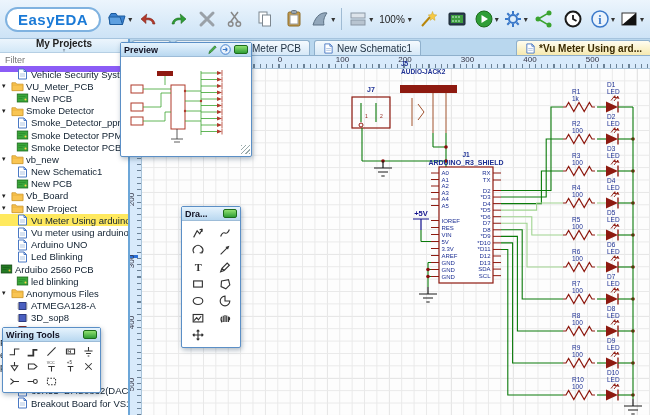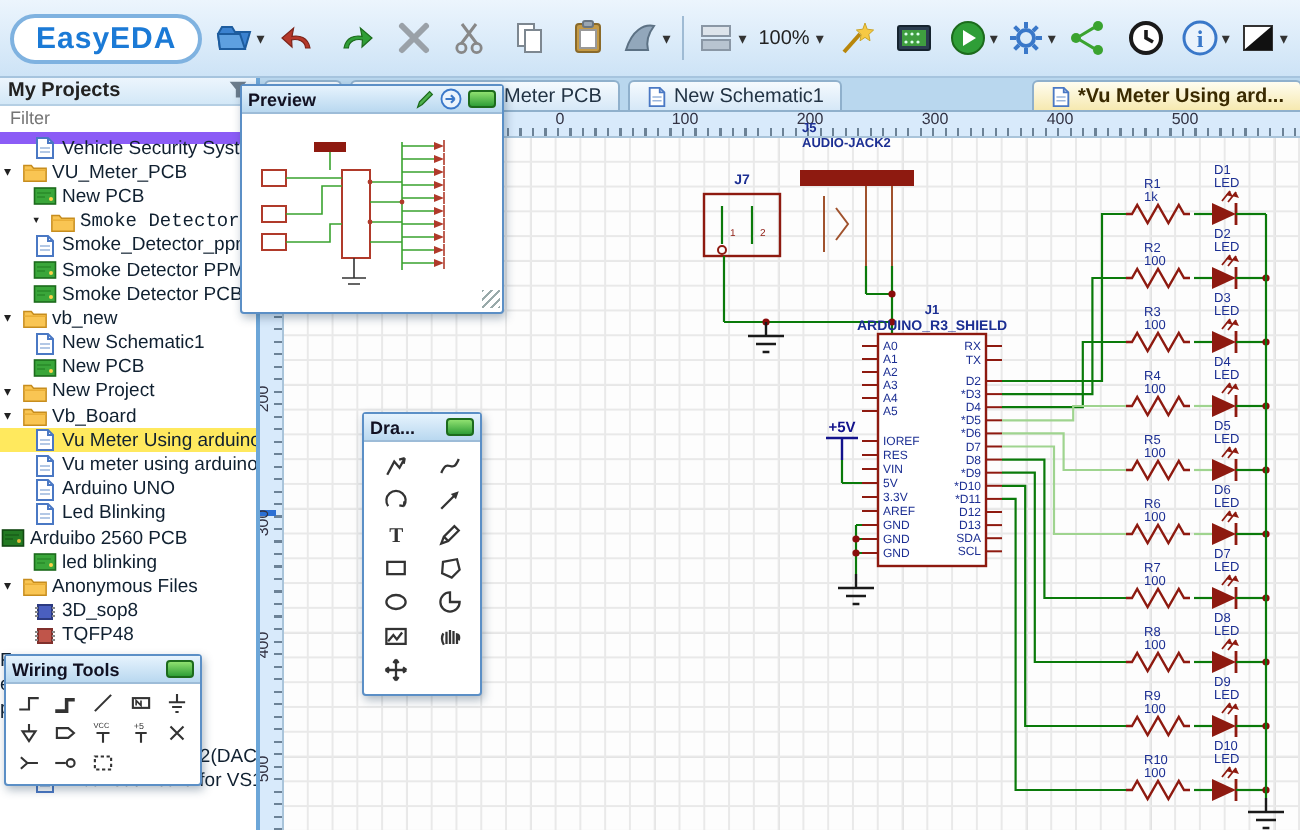--- a/index.html
+++ b/index.html
@@ -23,22 +23,22 @@
   .tab{height:14px;display:flex;align-items:center;padding:0 8px;margin-left:4px;
     background:linear-gradient(#f5fafe,#d6e8f7);border:1px solid #8fb0cc;border-bottom:none;
     border-radius:3px 3px 0 0;font-size:10px;color:#234;white-space:nowrap;cursor:pointer;}
   .tab svg{width:11px;height:11px;margin-right:3px;}
   .tab.active{background:linear-gradient(#fffdf0,#f6e9b0);font-weight:bold;color:#3a2a00;}
   .tab.active{margin-left:95px;}
   
   #sidebar{position:absolute;left:0;top:38px;width:128px;bottom:0;background:#fff;
     border-right:2px solid #6ca6d8;overflow:hidden;z-index:4;}
   .sb-head{height:14px;background:linear-gradient(#eef6fd,#d3e8f7);border-bottom:1px solid #b5cfe4;
-    display:flex;align-items:center;justify-content:space-between;padding:0 4px;
-    font-size:10px;font-weight:bold;color:#222;}
+    display:flex;align-items:center;justify-content:space-between;padding:0 16px;
+    font-size:10px;font-weight:bold;color:#222;flex-direction:column;}
   .sb-head svg{width:10px;height:10px;}
   .sb-filter{height:13px;border-bottom:6px solid #8b5cf6;padding:0 3px;}
   .sb-filter input{width:100%;border:none;outline:none;font-size:9px;color:#666;background:transparent;}
   #tree{position:absolute;top:30px;left:0;right:0;bottom:0;}
   .trow{height:12.2px;display:flex;align-items:center;font-size:9.5px;color:#102030;
     white-space:nowrap;overflow:hidden;cursor:pointer;}
   .trow .arr{width:9px;font-size:7px;color:#222;flex:none;}
   .trow .ticn{width:13px;height:12px;flex:none;margin-right:2px;}
   .trow .ticn svg{width:13px;height:12px;}
   .trow.sel{background:#ffe95e;}
@@ -446,120 +446,126 @@
             <use href="#s-folder"></use>
           </svg></span>
         <span>VU_Meter_PCB</span>
       </div>
       <div class="trow" style="padding-left: 16px;">
         <span class="ticn"><svg>
             <use href="#s-pcb"></use>
           </svg></span>
         <span>New PCB</span>
       </div>
-      <div class="trow" style="padding-left: 16px; font-family: Liberation Mono, monospace;">
-        <span class="arr">▾</span>
-        <span class="ticn"><svg>
-            <use href="#s-folder"></use>
-          </svg></span>
-        <span>Smoke Detector</span>
-      </div>
-      <div class="trow" style="padding-left: 16px;">
-        <span class="ticn"><svg>
-            <use href="#s-doc"></use>
-          </svg></span>
-        <span>Smoke_Detector_ppm</span>
-      </div>
-      <div class="trow" style="padding-left: 16px;">
-        <span class="ticn"><svg>
-            <use href="#s-pcb"></use>
-          </svg></span>
-        <span>Smoke Detector PPM PCB</span>
-      </div>
-      <div class="trow" style="padding-left: 16px;">
-        <span class="ticn"><svg>
-            <use href="#s-pcb"></use>
-          </svg></span>
-        <span>Smoke Detector PCB</span>
-      </div>
       <div class="trow" style="padding-left: 2px;">
         <span class="arr">▾</span>
         <span class="ticn"><svg>
             <use href="#s-folder"></use>
           </svg></span>
-        <span>vb_new</span>
+        <span>Smoke Detector</span>
       </div>
       <div class="trow" style="padding-left: 16px;">
         <span class="ticn"><svg>
             <use href="#s-doc"></use>
           </svg></span>
-        <span>New Schematic1</span>
+        <span>Smoke_Detector_ppm</span>
       </div>
       <div class="trow" style="padding-left: 16px;">
         <span class="ticn"><svg>
             <use href="#s-pcb"></use>
           </svg></span>
-        <span>New PCB</span>
+        <span>Smoke Detector PPM PCB</span>
+      </div>
+      <div class="trow" style="padding-left: 16px;">
+        <span class="ticn"><svg>
+            <use href="#s-pcb"></use>
+          </svg></span>
+        <span>Smoke Detector PCB</span>
       </div>
       <div class="trow" style="padding-left: 2px;">
         <span class="arr">▾</span>
         <span class="ticn"><svg>
             <use href="#s-folder"></use>
           </svg></span>
-        <span>New Project</span>
+        <span>vb_new</span>
+      </div>
+      <div class="trow" style="padding-left: 16px;">
+        <span class="ticn"><svg>
+            <use href="#s-doc"></use>
+          </svg></span>
+        <span>New Schematic1</span>
+      </div>
+      <div class="trow" style="padding-left: 16px;">
+        <span class="ticn"><svg>
+            <use href="#s-pcb"></use>
+          </svg></span>
+        <span>New PCB</span>
       </div>
       <div class="trow" style="padding-left: 2px;">
         <span class="arr">▾</span>
         <span class="ticn"><svg>
             <use href="#s-folder"></use>
           </svg></span>
         <span>Vb_Board</span>
       </div>
-      <div class="trow sel" style="padding-left: 16px;">
-        <span class="ticn"><svg>
-            <use href="#s-doc"></use>
-          </svg></span>
-        <span>Vu Meter Using arduino b</span>
-      </div>
-      <div class="trow" style="padding-left: 16px;">
-        <span class="ticn"><svg>
-            <use href="#s-doc"></use>
-          </svg></span>
-        <span>Vu meter using arduino na</span>
-      </div>
-      <div class="trow" style="padding-left: 16px;">
-        <span class="ticn"><svg>
-            <use href="#s-doc"></use>
-          </svg></span>
-        <span>Arduino UNO</span>
-      </div>
-      <div class="trow" style="padding-left: 16px;">
-        <span class="ticn"><svg>
-            <use href="#s-doc"></use>
-          </svg></span>
-        <span>Led Blinking</span>
-      </div>
-      <div class="trow" style="">
-        <span class="ticn"><svg>
-            <use href="#s-pcb-dark"></use>
-          </svg></span>
-        <span>Arduibo 2560 PCB</span>
-      </div>
-      <div class="trow" style="padding-left: 16px;">
-        <span class="ticn"><svg>
-            <use href="#s-pcb"></use>
-          </svg></span>
-        <span>led blinking</span>
-      </div>
       <div class="trow" style="padding-left: 2px;">
         <span class="arr">▾</span>
         <span class="ticn"><svg>
             <use href="#s-folder"></use>
           </svg></span>
+        <span>New Project</span>
+      </div>
+      <div class="trow sel" style="padding-left: 16px;">
+        <span class="ticn"><svg>
+            <use href="#s-doc"></use>
+          </svg></span>
+        <span>Vu Meter Using arduino b</span>
+      </div>
+      <div class="trow" style="padding-left: 16px;">
+        <span class="ticn"><svg>
+            <use href="#s-doc"></use>
+          </svg></span>
+        <span>Vu meter using arduino na</span>
+      </div>
+      <div class="trow" style="padding-left: 16px;">
+        <span class="ticn"><svg>
+            <use href="#s-doc"></use>
+          </svg></span>
+        <span>Arduino UNO</span>
+      </div>
+      <div class="trow" style="padding-left: 16px;">
+        <span class="ticn"><svg>
+            <use href="#s-doc"></use>
+          </svg></span>
+        <span>Led Blinking</span>
+      </div>
+      <div class="trow" style="">
+        <span class="ticn"><svg>
+            <use href="#s-pcb-dark"></use>
+          </svg></span>
+        <span>Arduibo 2560 PCB</span>
+      </div>
+      <div class="trow" style="padding-left: 16px;">
+        <span class="ticn"><svg>
+            <use href="#s-pcb"></use>
+          </svg></span>
+        <span>led blinking</span>
+      </div>
+      <div class="trow" style="padding-left: 2px;">
+        <span class="arr">▾</span>
+        <span class="ticn"><svg>
+            <use href="#s-folder"></use>
+          </svg></span>
         <span>Anonymous Files</span>
+      </div>
+      <div class="trow" style="padding-left: 16px;">
+        <span class="ticn"><svg>
+            <use href="#s-chip"></use>
+          </svg></span>
+        <span>ATMEGA128-A</span>
       </div>
       <div class="trow" style="padding-left: 16px;">
         <span class="ticn"><svg>
             <use href="#s-chip"></use>
           </svg></span>
         <span>3D_sop8</span>
       </div>
       <div class="trow" style="padding-left: 16px;">
         <span class="ticn"><svg>
             <use href="#s-chip-red"></use>

